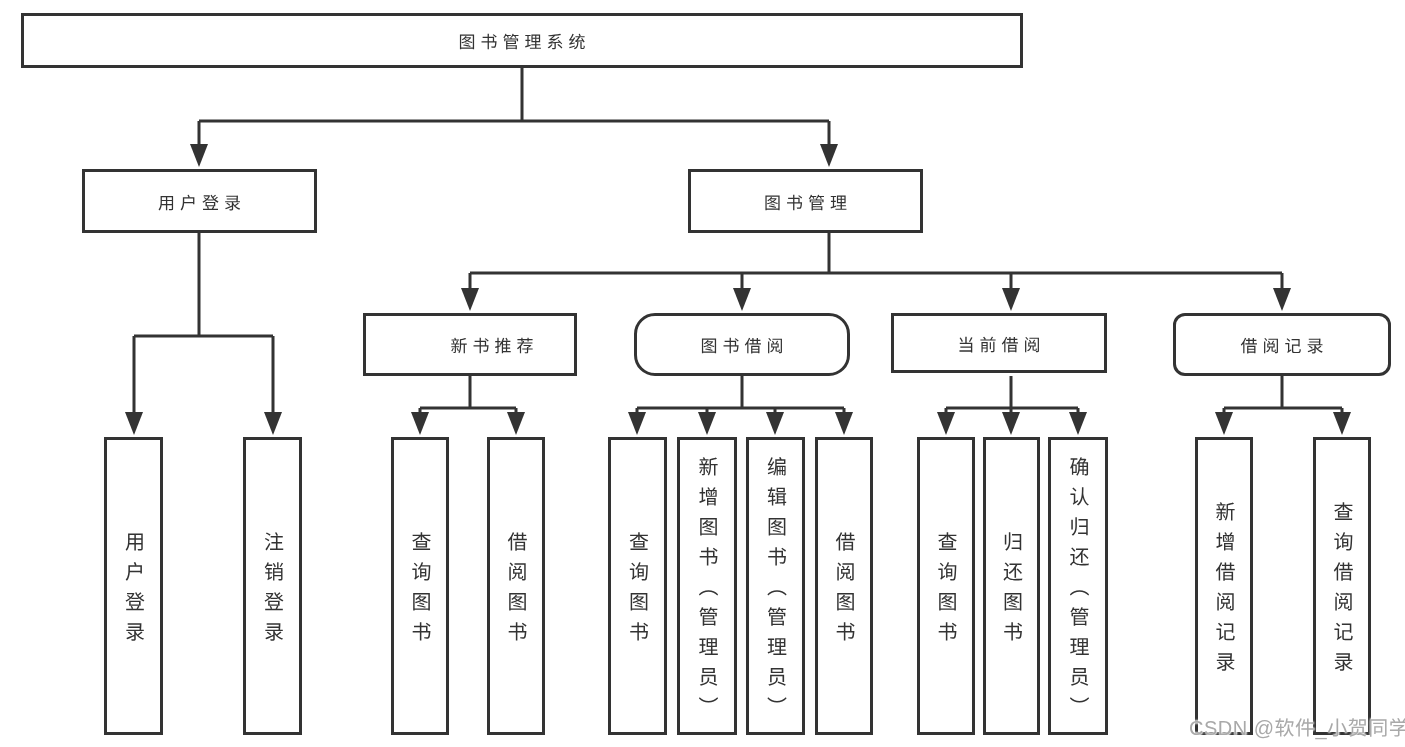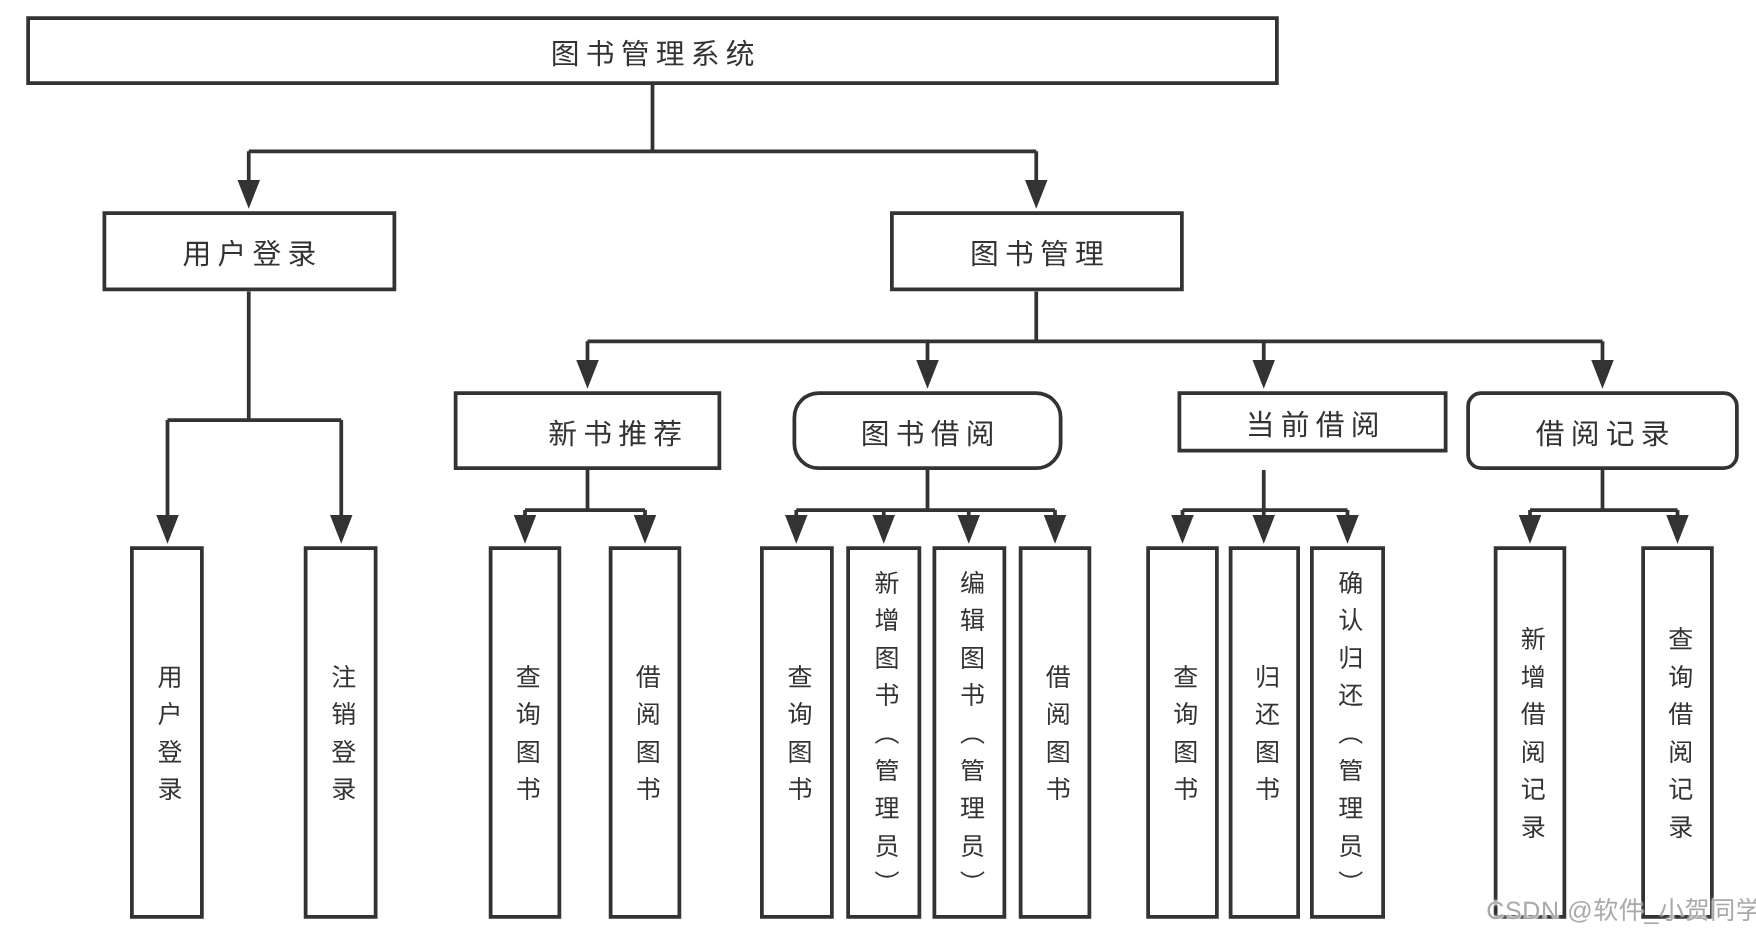--- a/index.html
+++ b/index.html
@@ -7,21 +7,21 @@
     position:relative;width:1405px;height:747px;background:#fff;overflow:hidden;
     font-family:"Liberation Sans","DejaVu Sans",sans-serif;
   }
   #wires{position:absolute;left:0;top:0;z-index:1;}
   .box{
     position:absolute;background:#fff;border:3px solid var(--line,#333);
     box-sizing:border-box;display:flex;align-items:center;justify-content:center;
     z-index:2;
   }
   .hlabel{
-    font-size:23px;letter-spacing:5px;text-indent:5px;white-space:nowrap;
+    font-size:17px;letter-spacing:5px;text-indent:5px;white-space:nowrap;
     color:var(--text,#333);
   }
   .vlabel{
     writing-mode:vertical-rl;text-orientation:mixed;
     font-size:20px;letter-spacing:10px;line-height:1;
     color:var(--text,#333);transform:translateY(5px);
   }
   #watermark{
     position:absolute;left:1189px;top:712px;z-index:5;white-space:nowrap;
     font-size:20px;color:var(--wm,#a9a9a9);letter-spacing:.5px;
@@ -66,31 +66,31 @@
       </g>
   </svg>
 
   <div class="box" style="left:21px;top:13px;width:1002px;height:55px;">
     <span class="hlabel">图书管理系统</span>
   </div>
 
   <div class="box" style="left:82px;top:169px;width:235px;height:64px;">
     <span class="hlabel">用户登录</span>
   </div>
-  <div class="box" style="left:712px;top:169px;width:235px;height:64px;">
+  <div class="box" style="left:688px;top:169px;width:235px;height:64px;">
     <span class="hlabel">图书管理</span>
   </div>
 
   <div class="box" style="left:363px;top:313px;width:214px;height:63px;padding-left:44px;">
     <span class="hlabel">新书推荐</span>
   </div>
   <div class="box" style="left:634px;top:313px;width:216px;height:63px;border-radius:21px;">
     <span class="hlabel">图书借阅</span>
   </div>
-  <div class="box" style="left:942px;top:313px;width:216px;height:49px;">
+  <div class="box" style="left:891px;top:313px;width:216px;height:60px;">
     <span class="hlabel">当前借阅</span>
   </div>
   <div class="box" style="left:1173px;top:313px;width:218px;height:63px;border-radius:12px;">
     <span class="hlabel">借阅记录</span>
   </div>
 
   <div class="box" style="left:104px;top:437px;width:59px;height:298px;">
     <span class="vlabel">用户登录</span>
   </div>
   <div class="box" style="left:243px;top:437px;width:59px;height:298px;">

